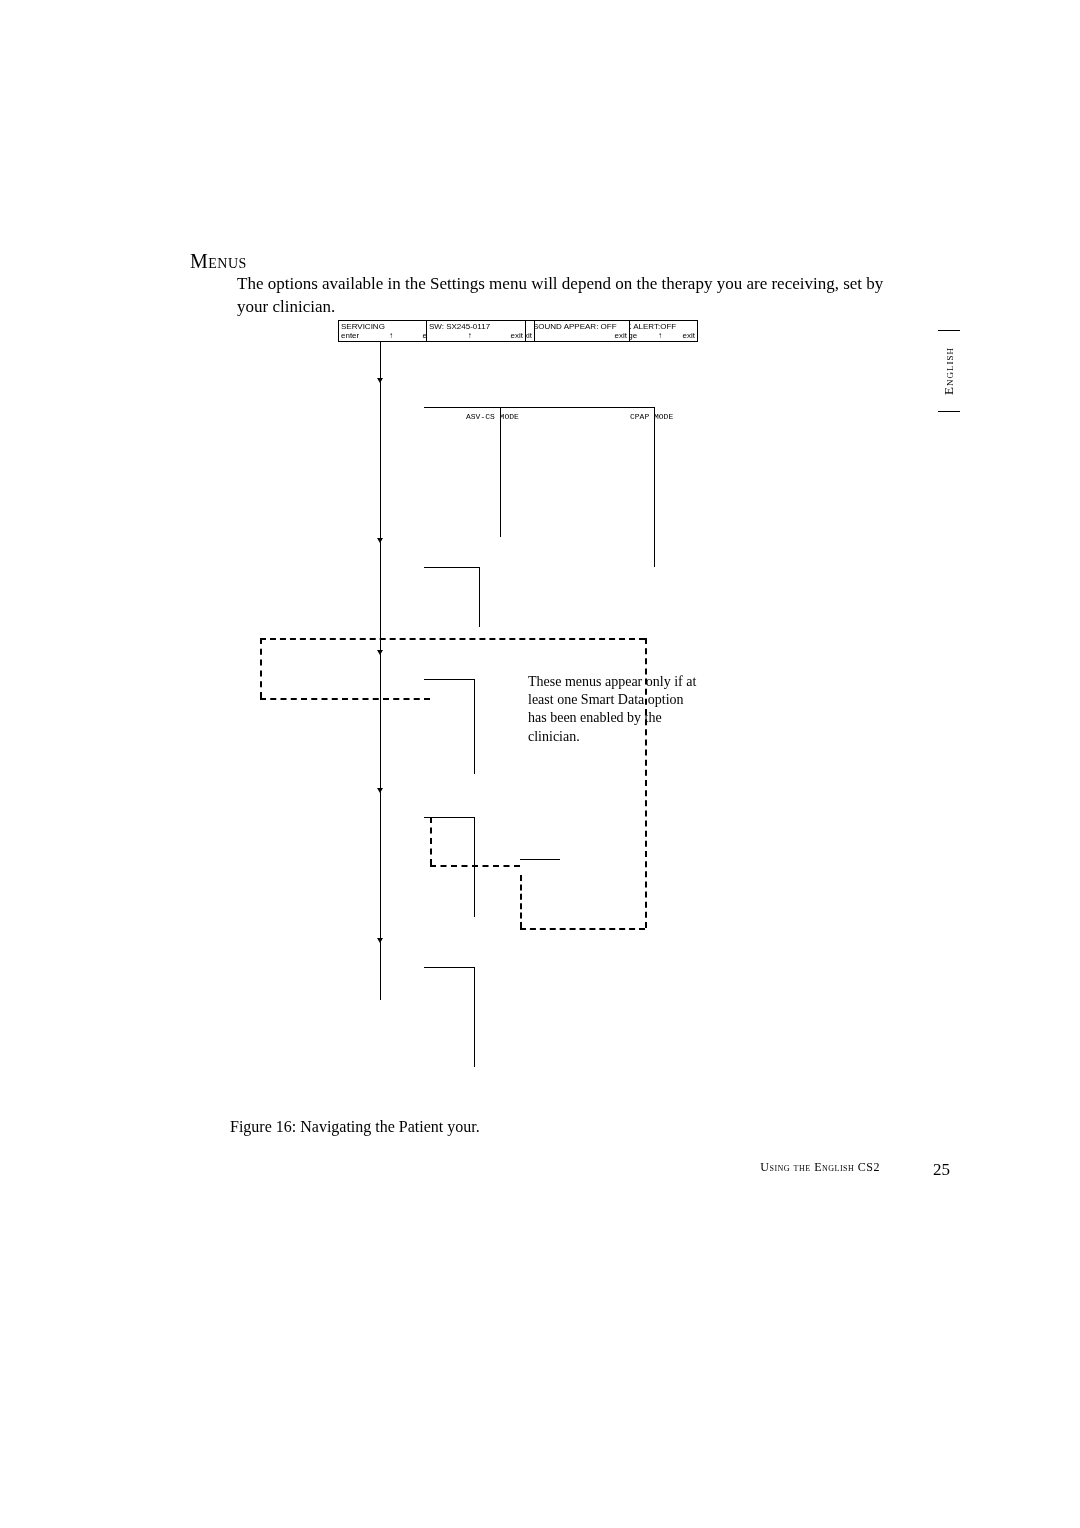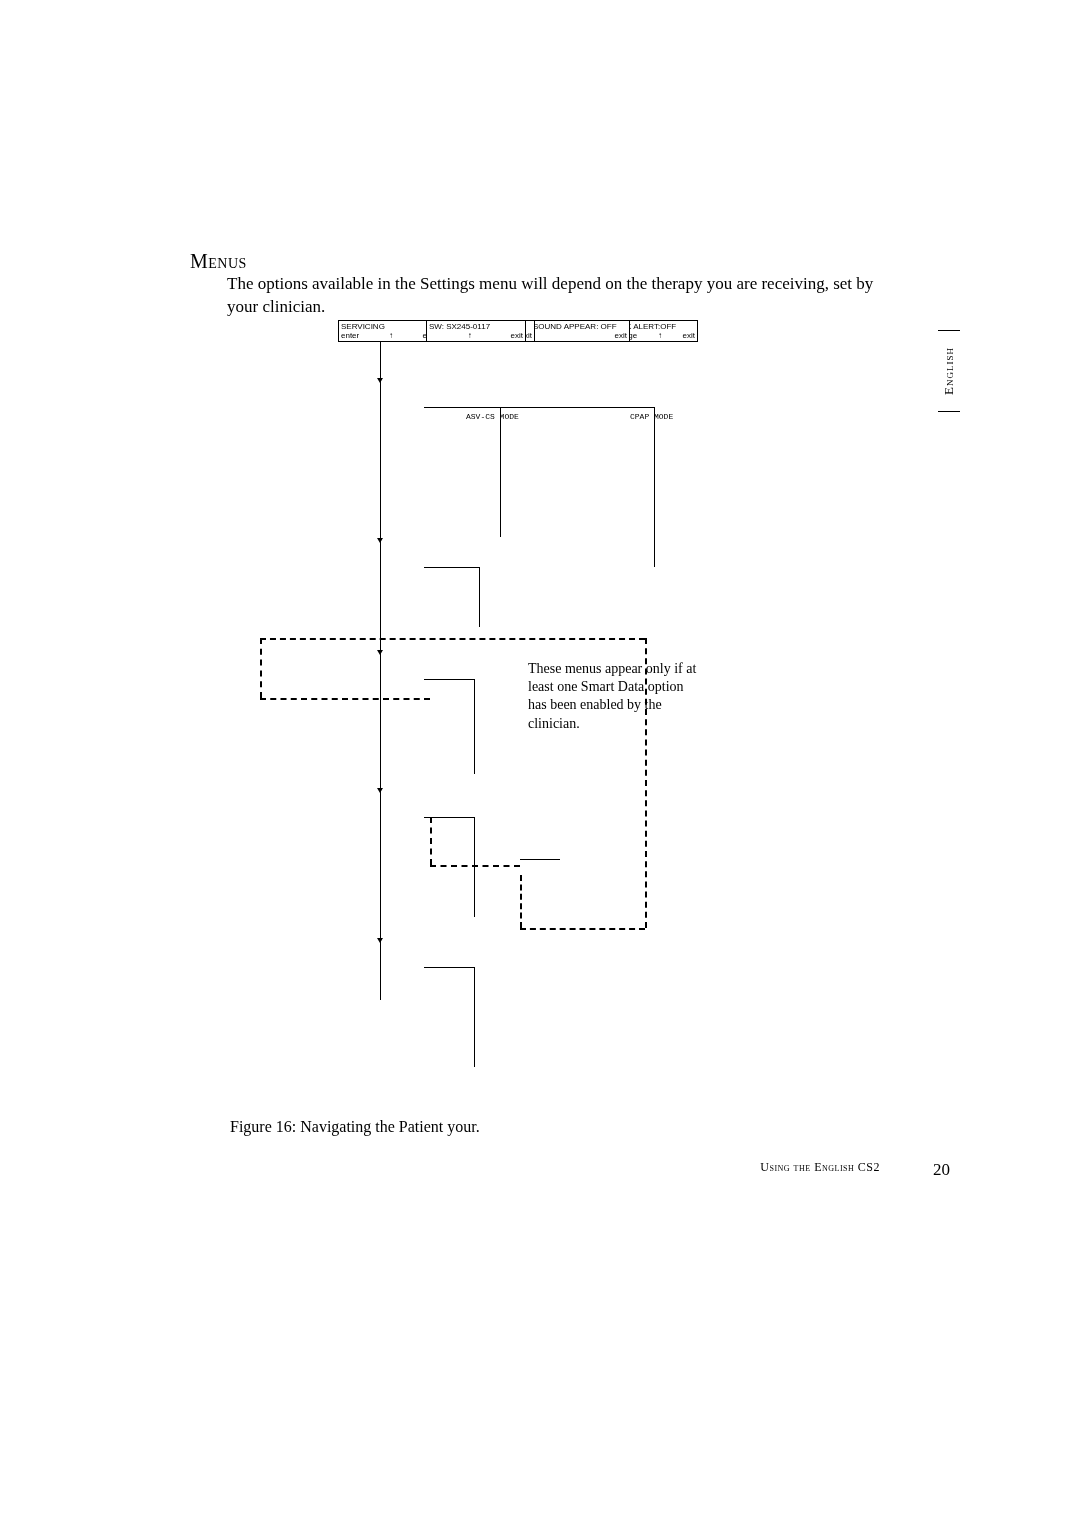--- a/index.html
+++ b/index.html
@@ -1,19 +1,19 @@
 <!DOCTYPE html>
 <html><head>
 <meta charset="utf-8">
 <style>
 html,body{margin:0;padding:0;background:#fff;font-family:"Times New Roman",serif;color:#000}
 .page{width:1080px;height:1528px;position:relative;margin:0 auto}
 .content{position:absolute;left:190px;top:250px;width:700px}
 .heading{font-variant:small-caps;font-size:20px;letter-spacing:.5px;}
-.intro{font-size:17px;line-height:1.35;margin-left:37px}
+.intro{font-size:17px;line-height:1.35;margin-left:47px}
 .side-tab{position:absolute;right:120px;top:330px;width:22px;height:80px;border-top:1px solid #000;border-bottom:1px solid #000;display:flex;align-items:center;justify-content:center}
 .side-tab span{writing-mode:vertical-rl;transform:rotate(180deg);font-variant:small-caps;font-size:13px;letter-spacing:1px}
 .diagram{position:absolute;left:270px;top:320px;width:520px;height:790px}
 .box{position:absolute;border:1px solid #000;font-family:Arial,Helvetica,sans-serif;font-size:8px;line-height:1.15;padding:1px 2px;background:#fff;box-sizing:border-box}
 .main{width:100px}
 .sub{width:90px}
 .wide{width:100px}
 .xw{width:105px}
 .row{display:flex;justify-content:space-between}
 .row span{white-space:nowrap}
@@ -292,19 +292,19 @@
       </div>
     <div class="box wide" style="left:156px;top:726">
       <div>SW: SX245-0117</div>
       <div class="row">
           <span></span>
           <span class="ud">↑</span>
           <span>exit</span>
         </div>
       </div>
 
-    <div class="note" style="left:258px;top:340px">These menus appear only if at least one Smart Data option has been enabled by the clinician.</div>
+    <div class="note" style="left:258px;top:353px">These menus appear only if at least one Smart Data option has been enabled by the clinician.</div>
   </div>
 
   <div class="caption">Figure 16:  Navigating the Patient your.</div>
   <div class="footer-label">Using the English CS2</div>
-  <div class="footer-right">20</div>
+  <div class="footer-right">25</div>
 </div>
 
 </body></html>

